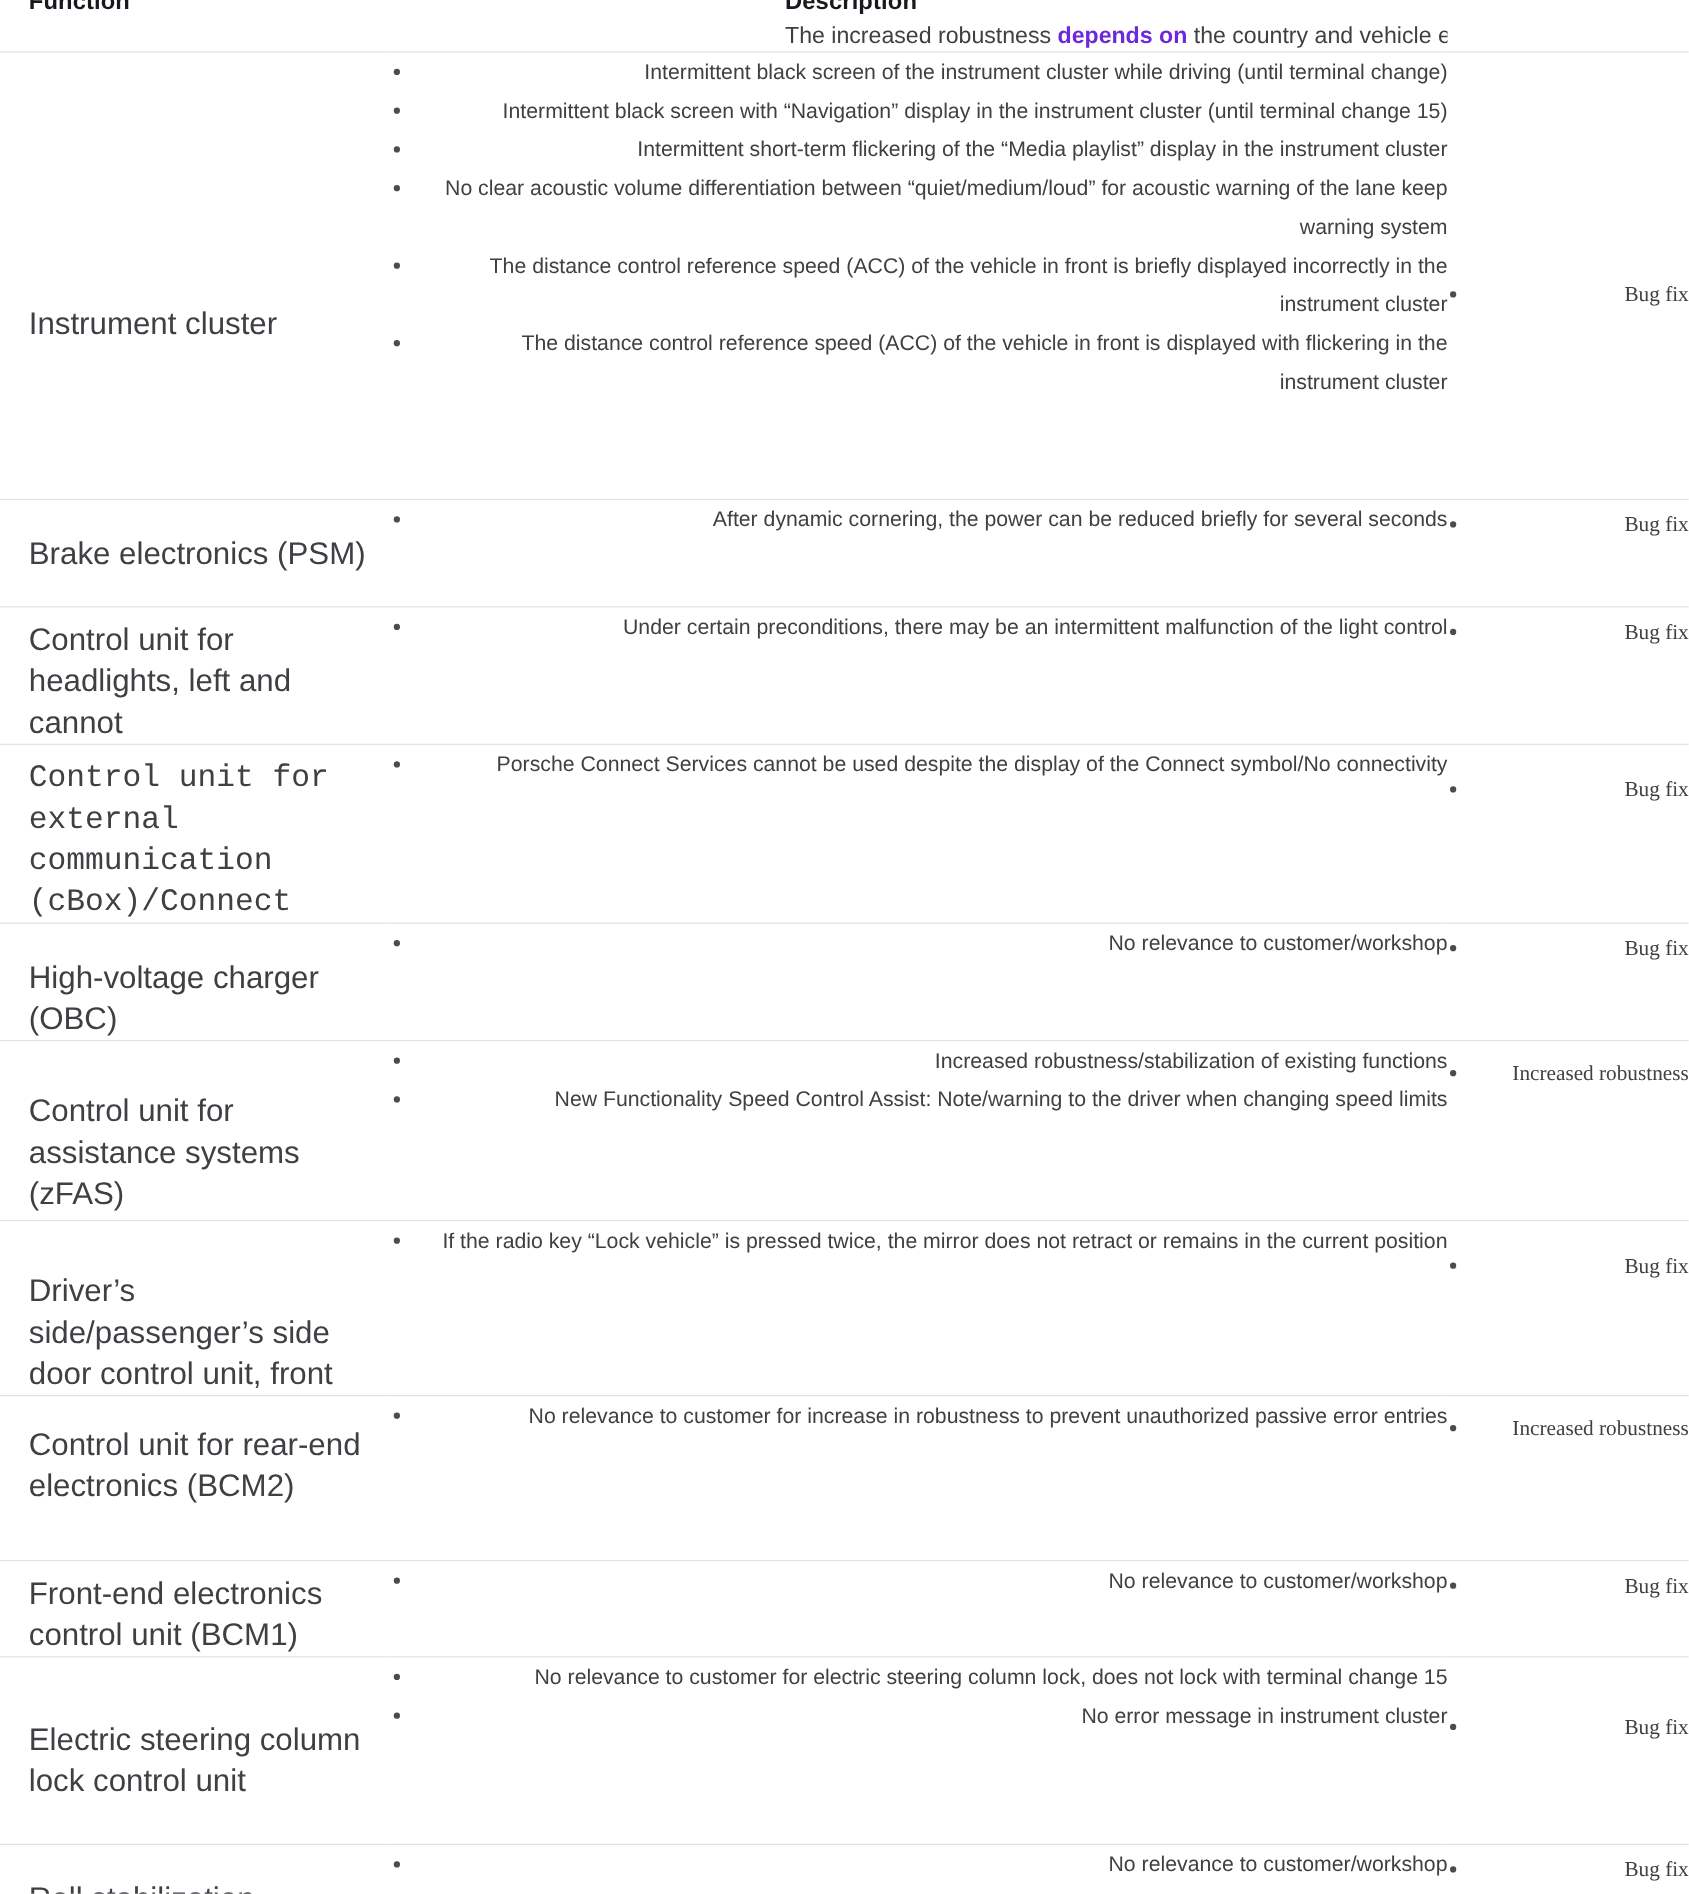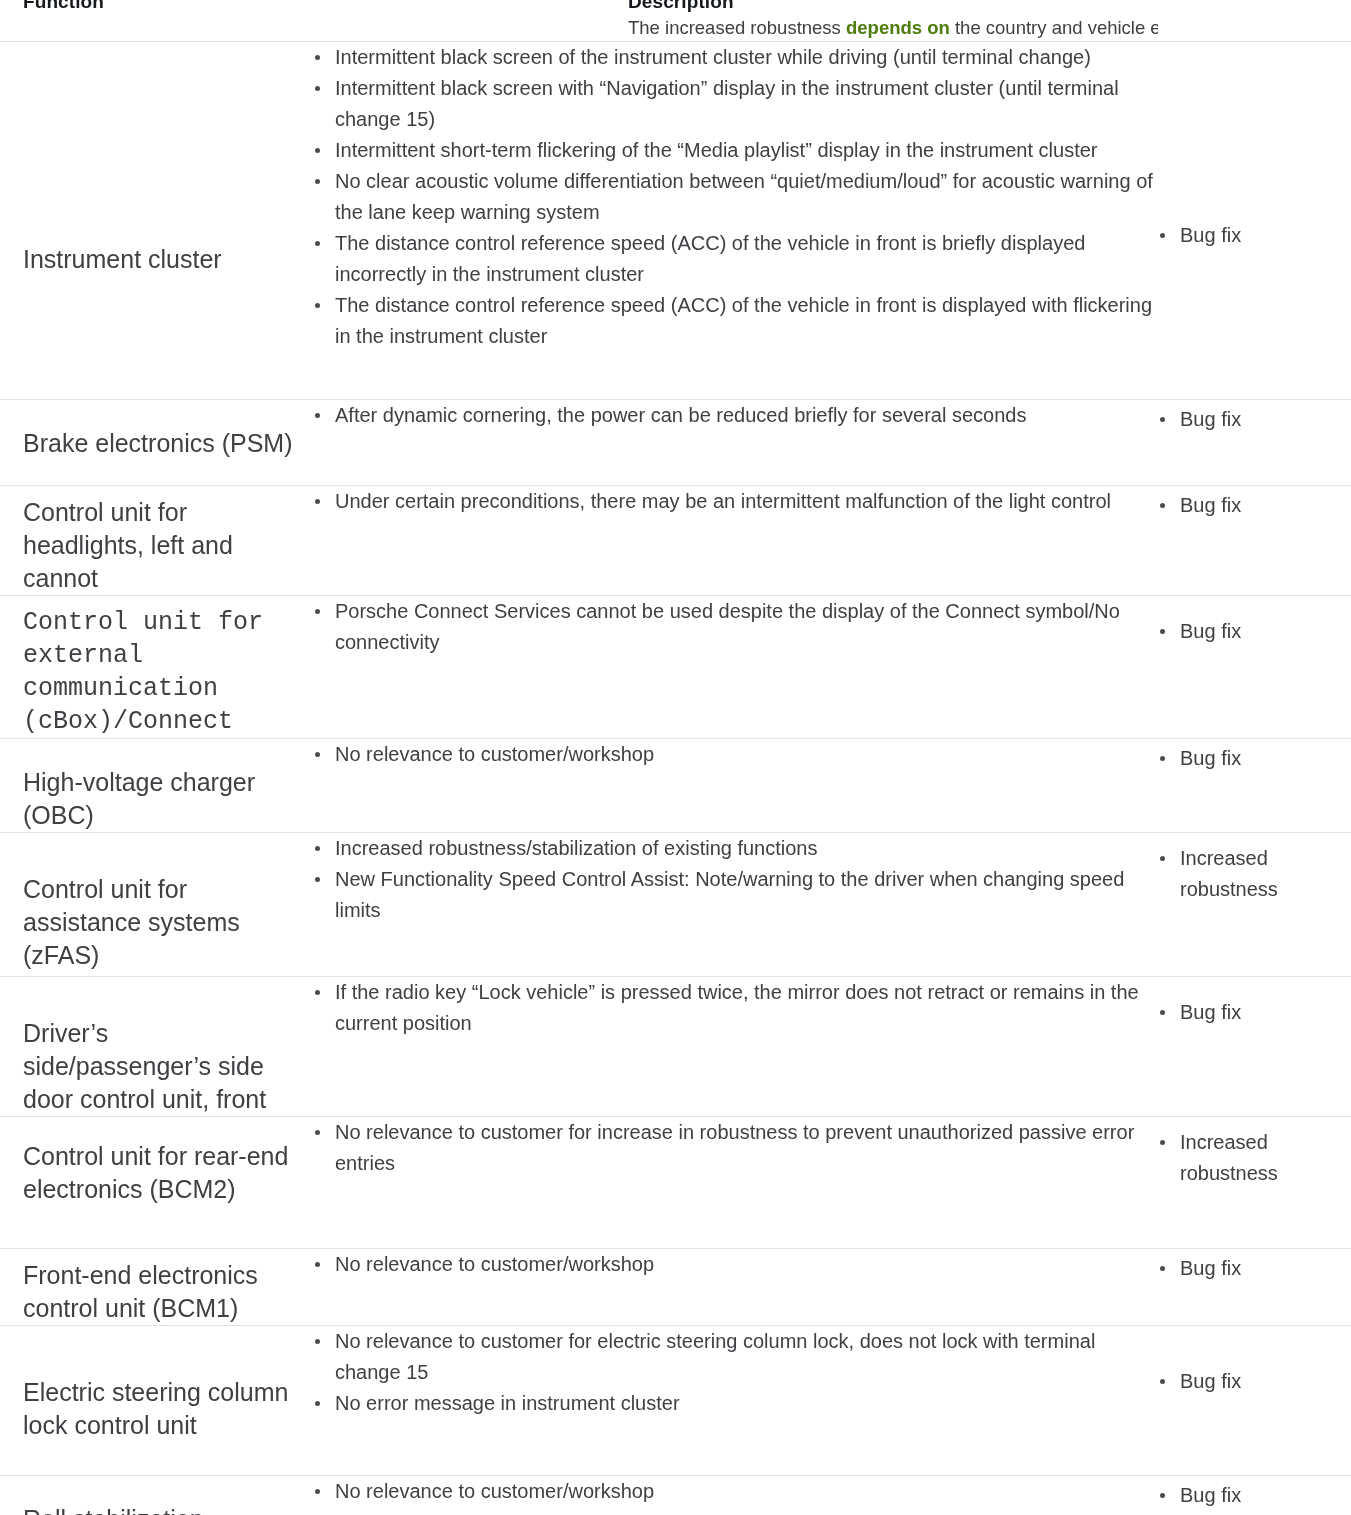--- a/index.html
+++ b/index.html
@@ -61,21 +61,21 @@
 
   .th-subtitle {
     position: absolute;
     top: 17px;
     left: 315px;
     font-size: 18.5px;
     color: #3f4044;
     white-space: nowrap;
     line-height: 22px;
   }
-  .th-subtitle b { font-weight: bold; color: #4d7c0f; margin-top: 33px; }
+  .th-subtitle b { font-weight: bold; color: #6d28d9; margin-top: 33px; }
 
   
   tbody tr.data-row > td {
     border-bottom: 1px solid #e3e3e3;
     vertical-align: top;
     padding: 0;
   }
   tbody tr.data-row:last-child > td { border-bottom: none; }
 
   td.cell-function {
@@ -93,23 +93,24 @@
   td.cell-cluster { position: relative; }
 
   ul.bullets {
     margin: 0;
     padding: 0;
     list-style: none;
   }
   ul.bullets li {
     position: relative;
     padding-left: 22px;
-    font-size: 20px;
+    font-size: 17px;
     line-height: 31px;
     color: #3f4044;
+    text-align: right;
   }
   ul.bullets li::before {
     content: "";
     position: absolute;
     left: 2px;
     top: 13px;
     width: 5px;
     height: 5px;
     border-radius: 50%;
     background: #4a4c50;
@@ -117,21 +118,21 @@
 
   .desc-list {
     padding-left: 336px;
     padding-right: 28px;
     padding-top: 4px;
   }
   .cluster-list {
     padding-left: 1172px;
     padding-right: 18px;
   }
-  .cluster-list li { padding-left: 22px; }
+  .cluster-list li { padding-left: 22px; font-family: Liberation Serif, serif; }
 </style>
 </head>
 <body>
 
 <div class="table-wrap">
   <table class="spec-table">
     <colgroup>
       <col class="c-function">
       <col class="c-description">
       <col class="c-cluster">

